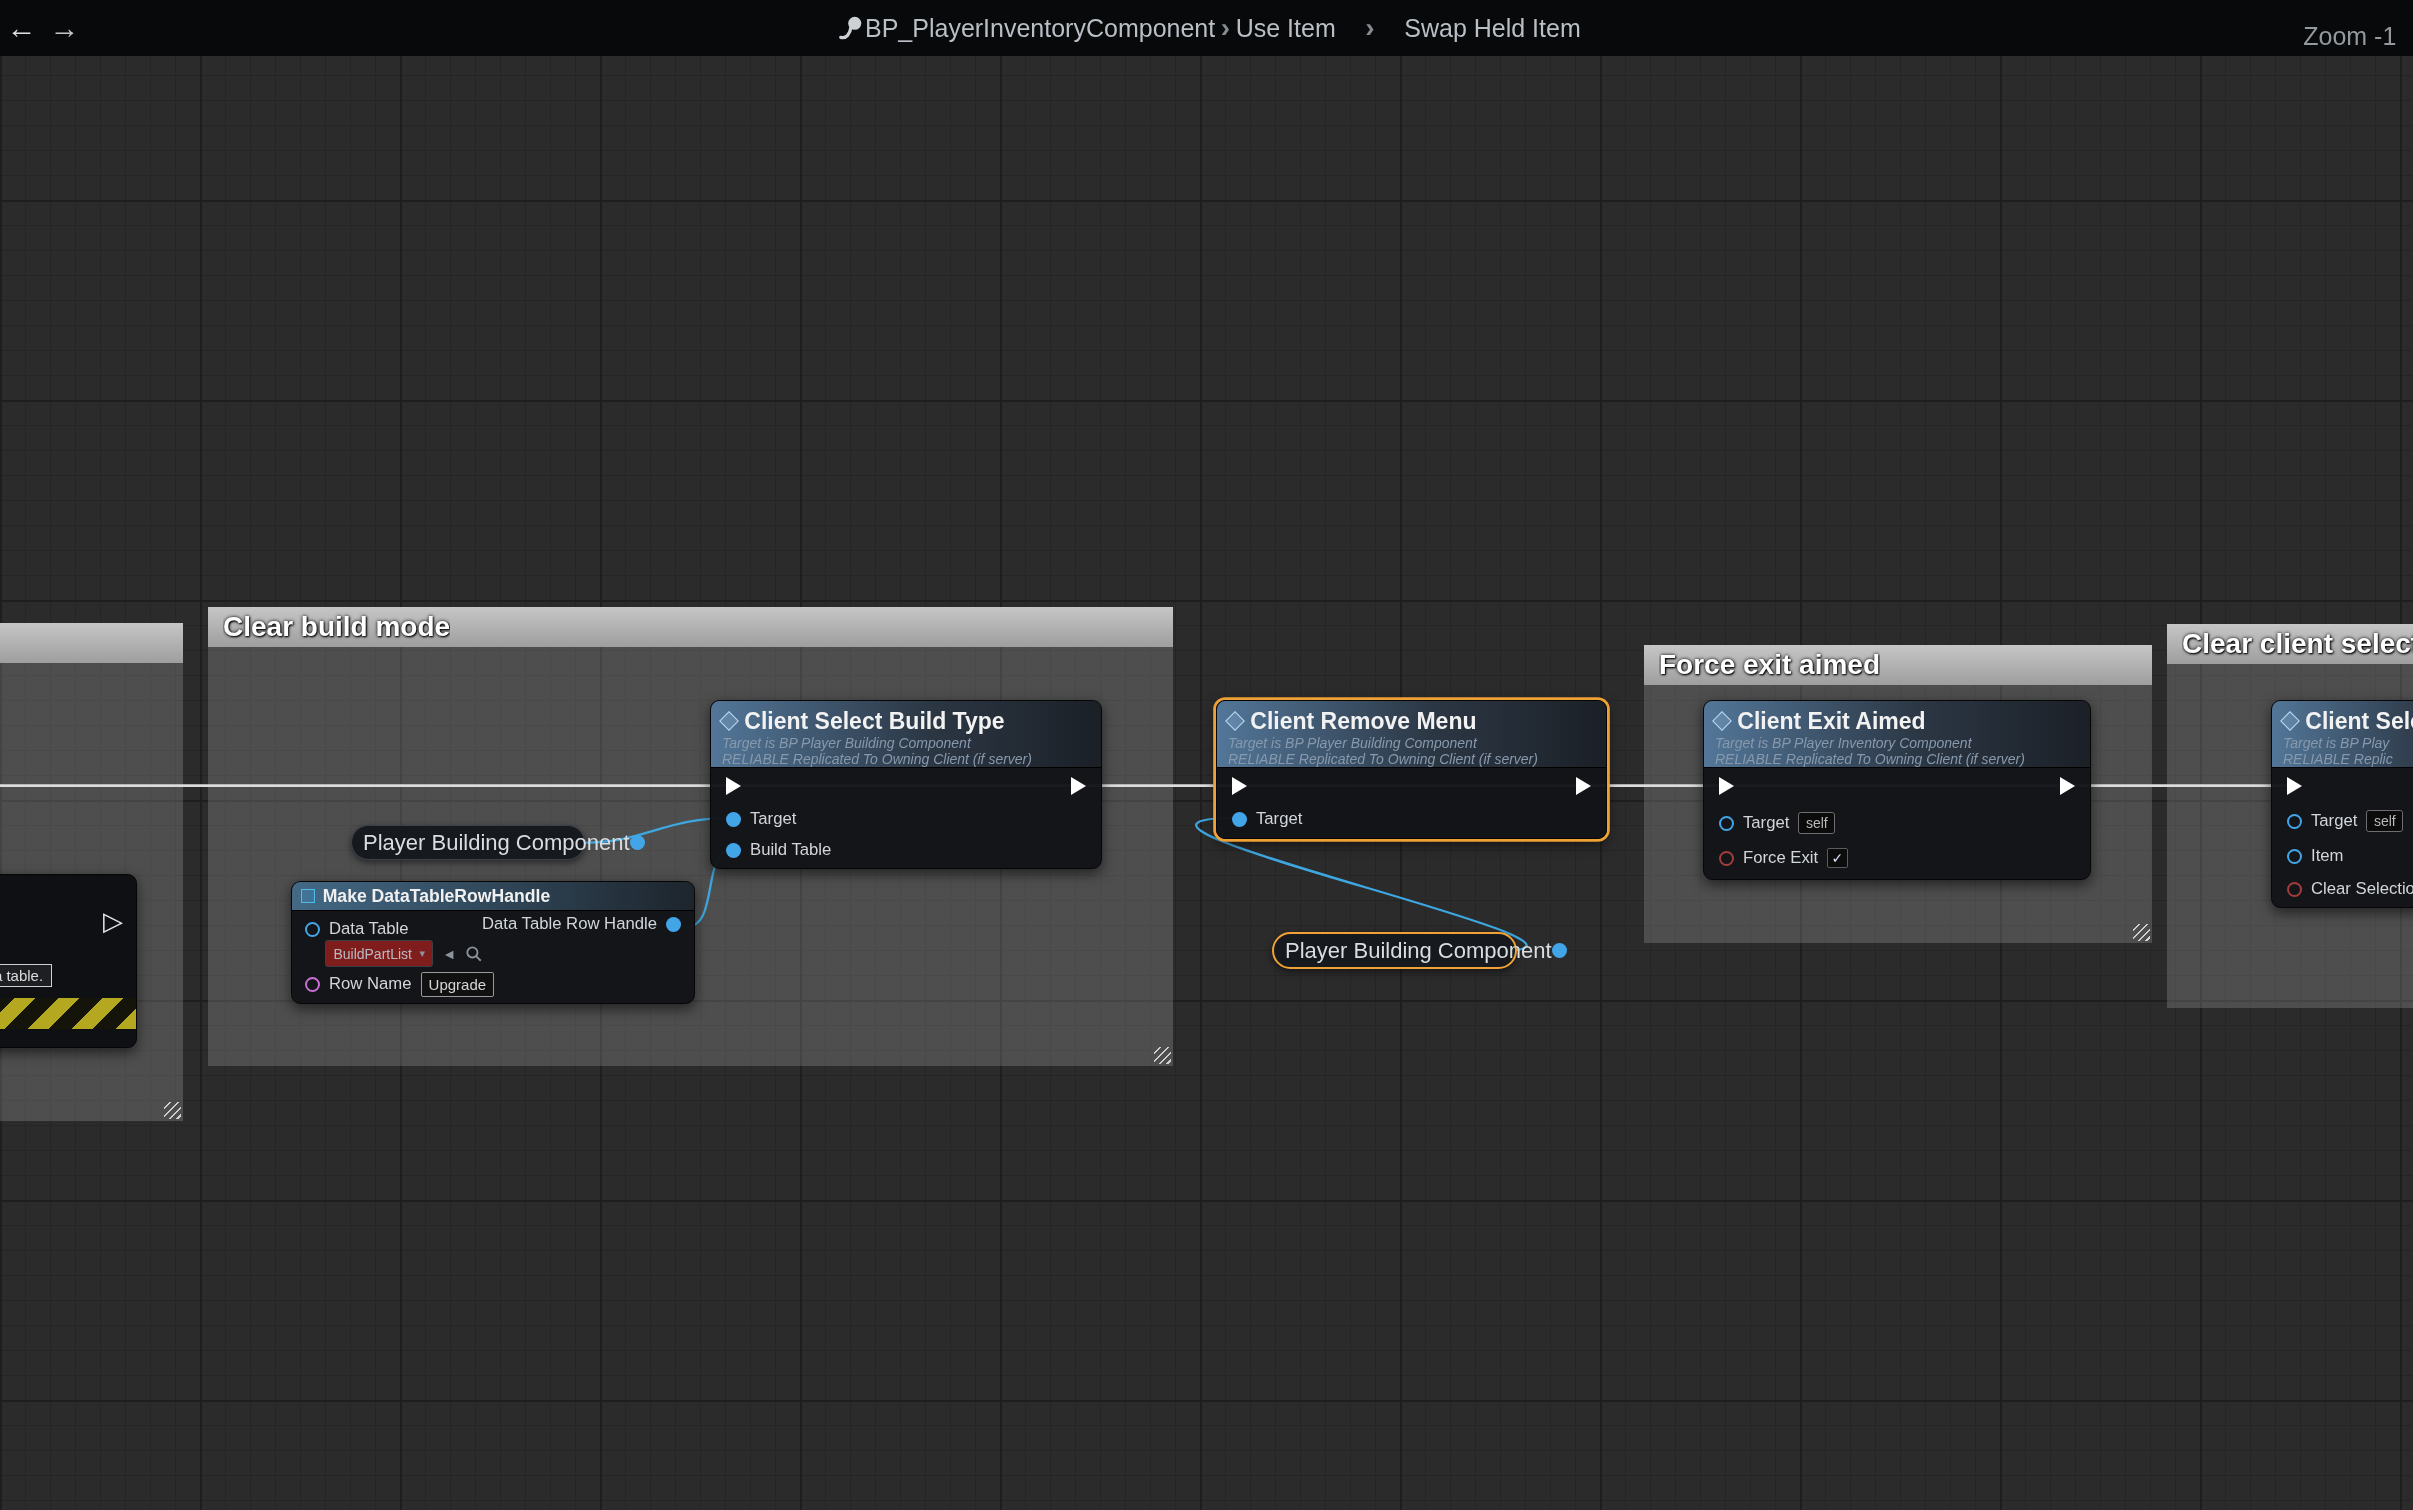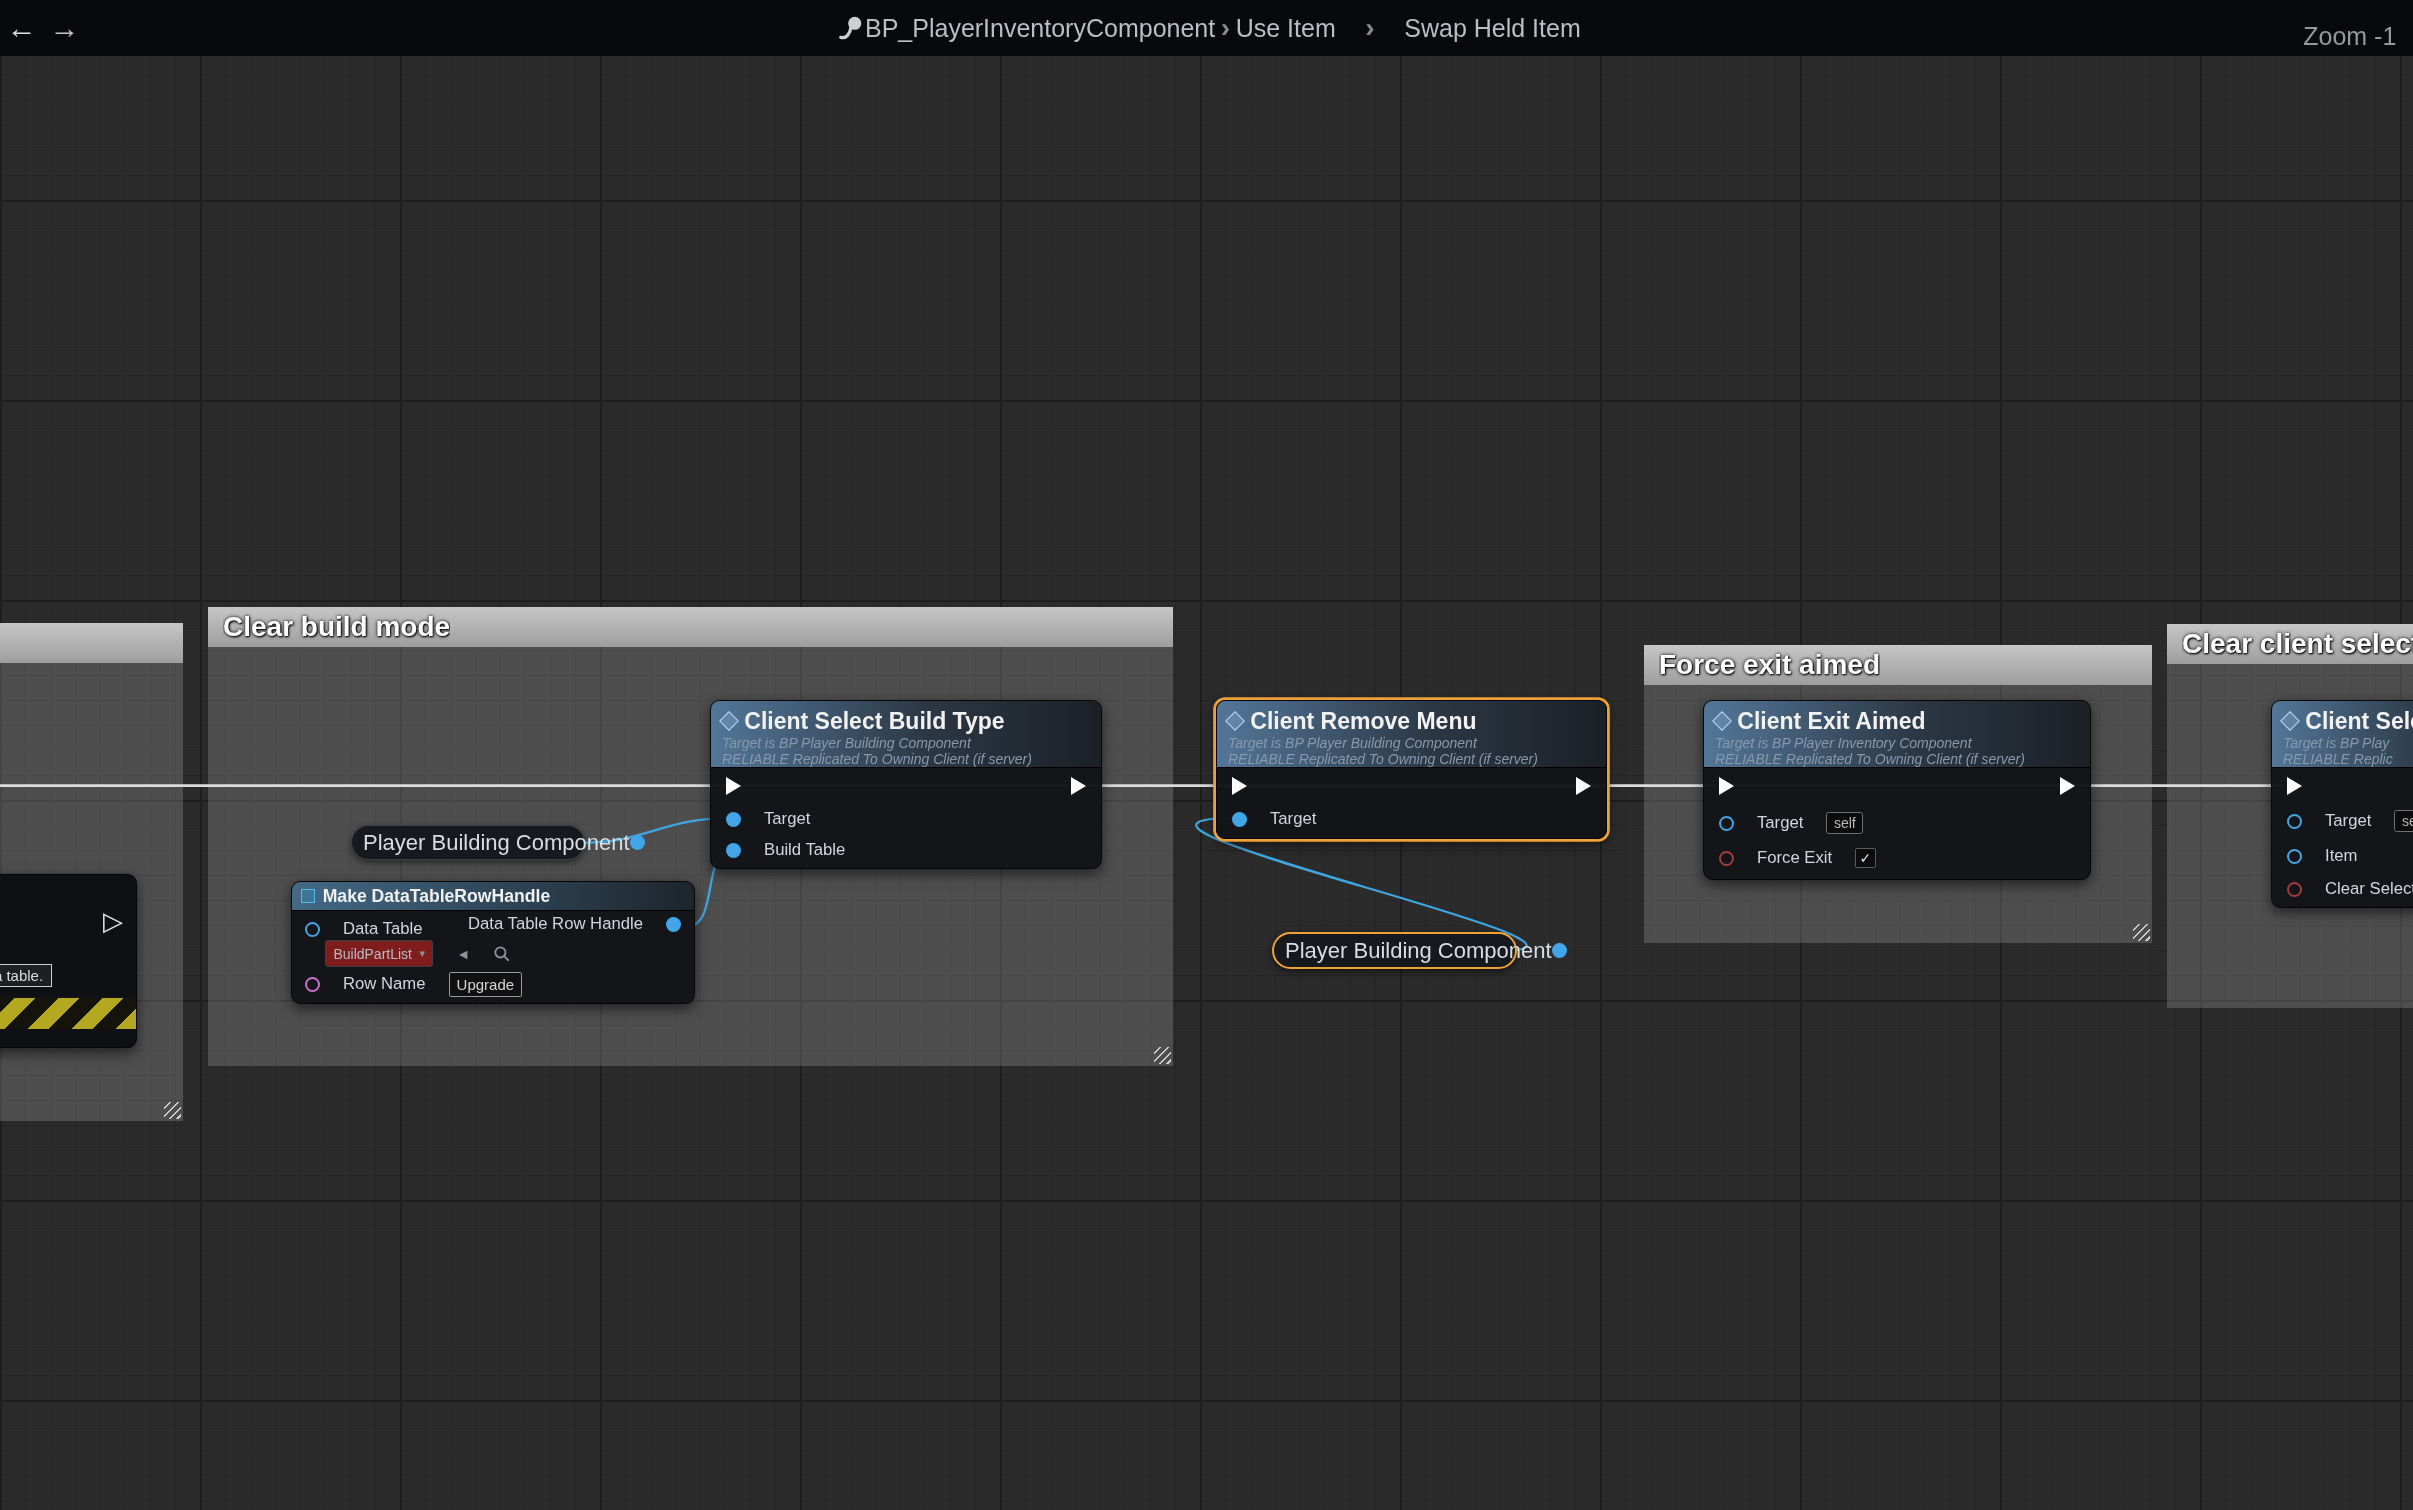--- a/index.html
+++ b/index.html
@@ -37,21 +37,21 @@
   .ue-node.selected{box-shadow:0 0 0 2.8px #f0a136,0 4.6px 13px rgba(0,0,0,.55);}
   .node-header{height:67px;border-radius:8.3px 8.3px 0 0;padding:6.5px 11px 0 11px;box-sizing:border-box;
     background:linear-gradient(90deg,rgba(86,124,160,.95),rgba(46,58,72,.92) 55%,rgba(28,33,40,.92));
     border-bottom:0.9px solid #000;}
   .node-title{display:flex;align-items:center;gap:8.3px;font-size:23px;font-weight:bold;color:#f2f2f2;white-space:nowrap;}
   .function-diamond{width:12px;height:12px;border:1.9px solid #bcd9f2;background:rgba(150,190,230,.25);
     transform:rotate(45deg);flex:none;}
   .node-sub{font-size:14px;font-style:italic;color:#8799ad;line-height:16.7px;white-space:nowrap;}
   .exec{position:absolute;width:0;height:0;border-style:solid;
     border-width:9.3px 0 9.3px 15.7px;border-color:transparent transparent transparent #fff;}
-  .pin-row{position:absolute;display:flex;align-items:center;gap:23px;}
+  .pin-row{position:absolute;display:flex;align-items:center;gap:9px;}
   .pin{width:15px;height:15px;border-radius:50%;flex:none;box-sizing:border-box;}
   .pin.solid-blue{background:#42a5e8;}
   .pin.hollow-blue{border:2.8px solid #42a5e8;}
   .pin.hollow-red{border:2.8px solid #a33c3c;}
   .pin.hollow-name{border:2.8px solid #cb6fd6;}
   .pin-label{font-size:16.7px;color:#d2d6da;white-space:nowrap;}
   .value-box{height:20.4px;line-height:20.4px;padding:0 6.5px;border:0.9px solid #6f6f6f;border-radius:2.8px;
     background:#0b0b0b;color:#b9b9b9;font-size:14px;}
   .checkbox{width:18.5px;height:18.5px;border:0.9px solid #5c5c5c;background:#0c0c0c;border-radius:1.9px;
     display:flex;align-items:center;justify-content:center;color:#dce6ff;font-size:14px;}

